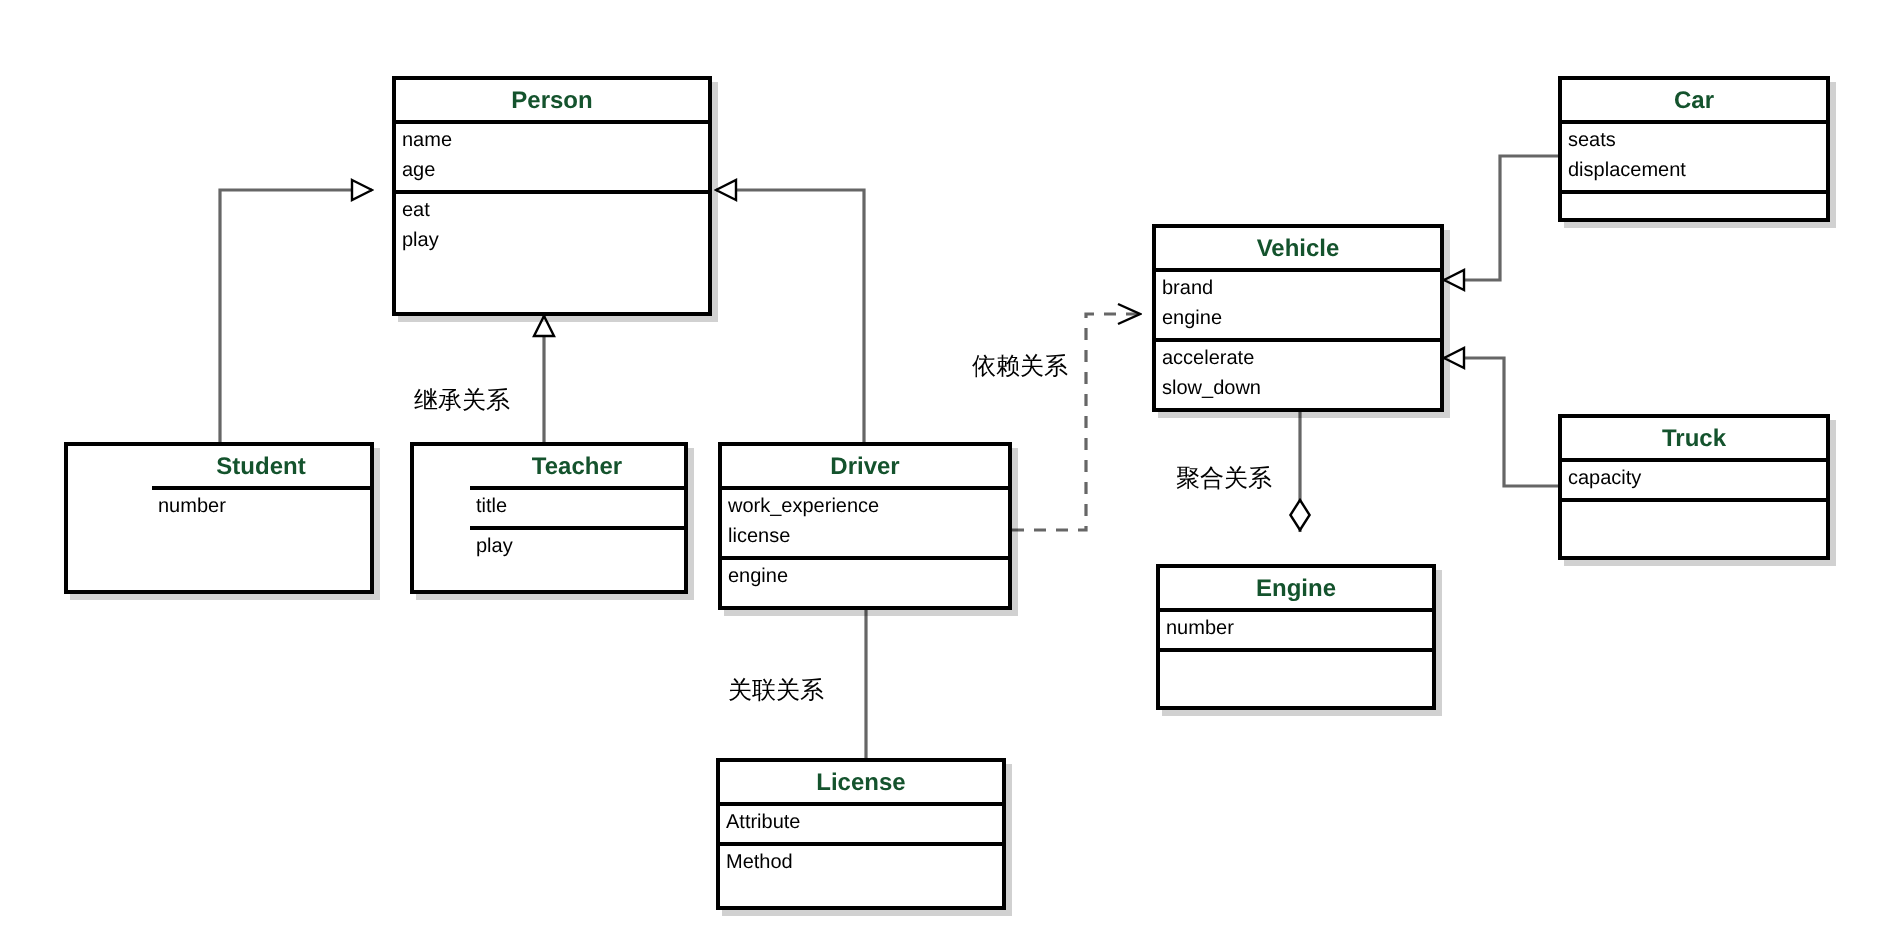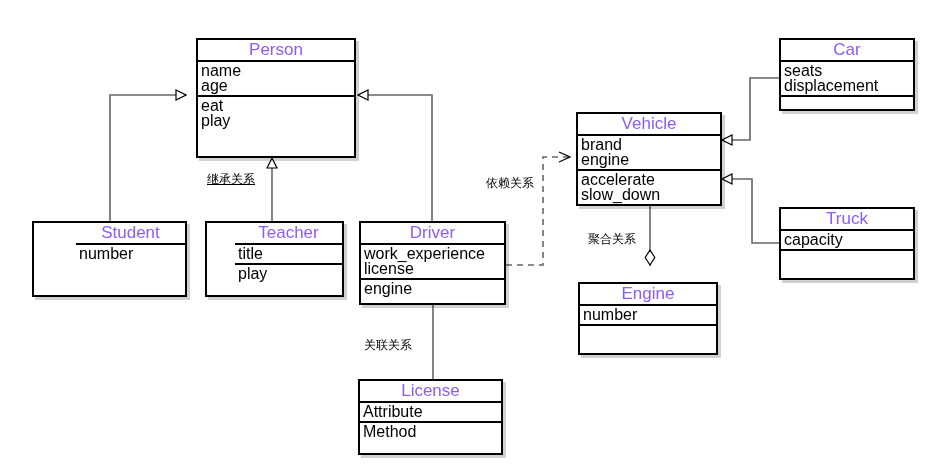--- a/index.html
+++ b/index.html
@@ -31,44 +31,44 @@
     box-sizing: border-box;
     background: #ffffff;
     border: 2px solid #000000;
     box-shadow: 3px 3px 0 rgba(0,0,0,0.18);
     display: flex;
     flex-direction: column;
     z-index: 5;
   }
   .uml-title {
     text-align: center;
-    font-weight: normal;
-    font-size: 17px;
+    font-weight: bold;
+    font-size: 12px;
     line-height: 14px;
     padding: 3px 2px 3px 2px;
     border-bottom: 2px solid #000000;
-    color: #8b5cf6;
+    color: #14532d;
     background: #ffffff;
   }
   .uml-section {
     padding: 1px 3px 2px 3px;
     font-size: 12px;
     line-height: 15px;
     color: #000000;
     background: #ffffff;
   }
   .uml-section.with-rule {
     border-bottom: 2px solid #000000;
   }
   .uml-section.grow {
     flex: 1 1 auto;
   }
   .member {
     white-space: nowrap;
-    font-size: 16px;
+    font-size: 10px;
     line-height: 15px;
   }
   .edge-label {
     position: absolute;
     font-size: 12px;
     line-height: 14px;
     color: #000000;
     white-space: nowrap;
     z-index: 6;
     background: transparent;
@@ -195,18 +195,18 @@
   </div>
 
   <div class="uml-class" style="left:578px; top:282px; width:140px; height:73px;">
     <div class="uml-title">Engine</div>
     <div class="uml-section with-rule">
       <div class="member">number</div>
     </div>
     <div class="uml-section grow"></div>
   </div>
 
-  <div class="edge-label" style="left:207px; top:172px;text-decoration:underline;">继承关系</div>
+  <div class="edge-label" style="left:207px; top:193px;">继承关系</div>
   <div class="edge-label" style="left:486px; top:176px;">依赖关系</div>
   <div class="edge-label" style="left:588px; top:232px;">聚合关系</div>
   <div class="edge-label" style="left:364px; top:338px;">关联关系</div>
 
 </div>
 
 </body></html>

